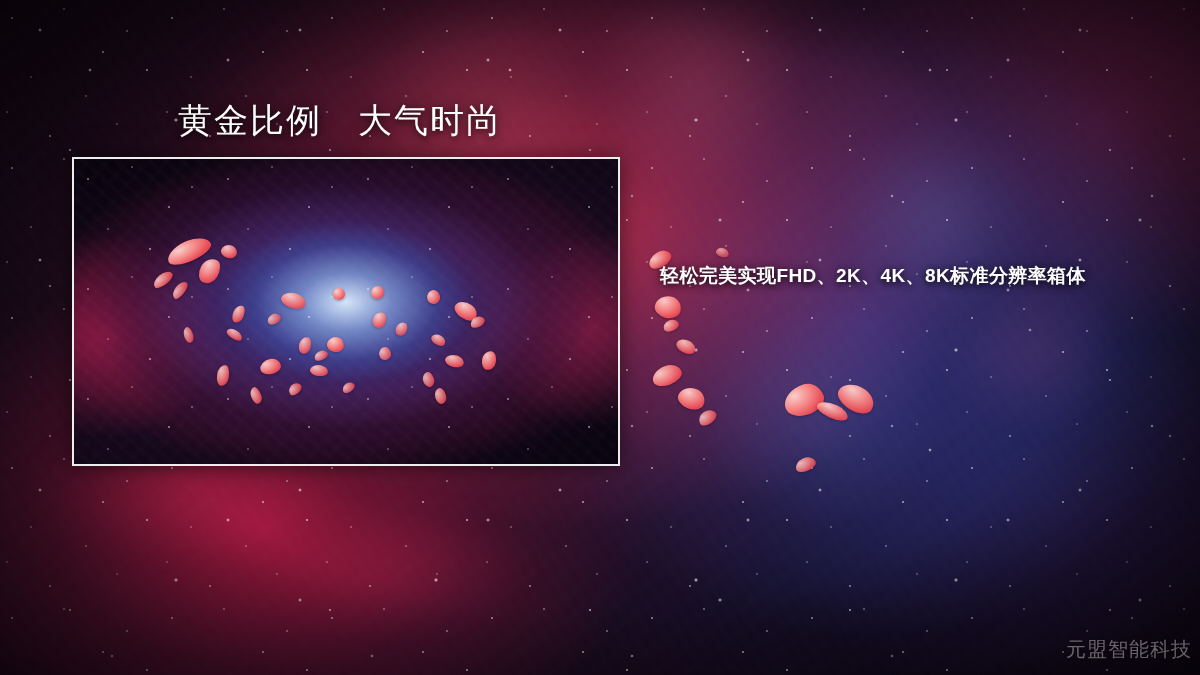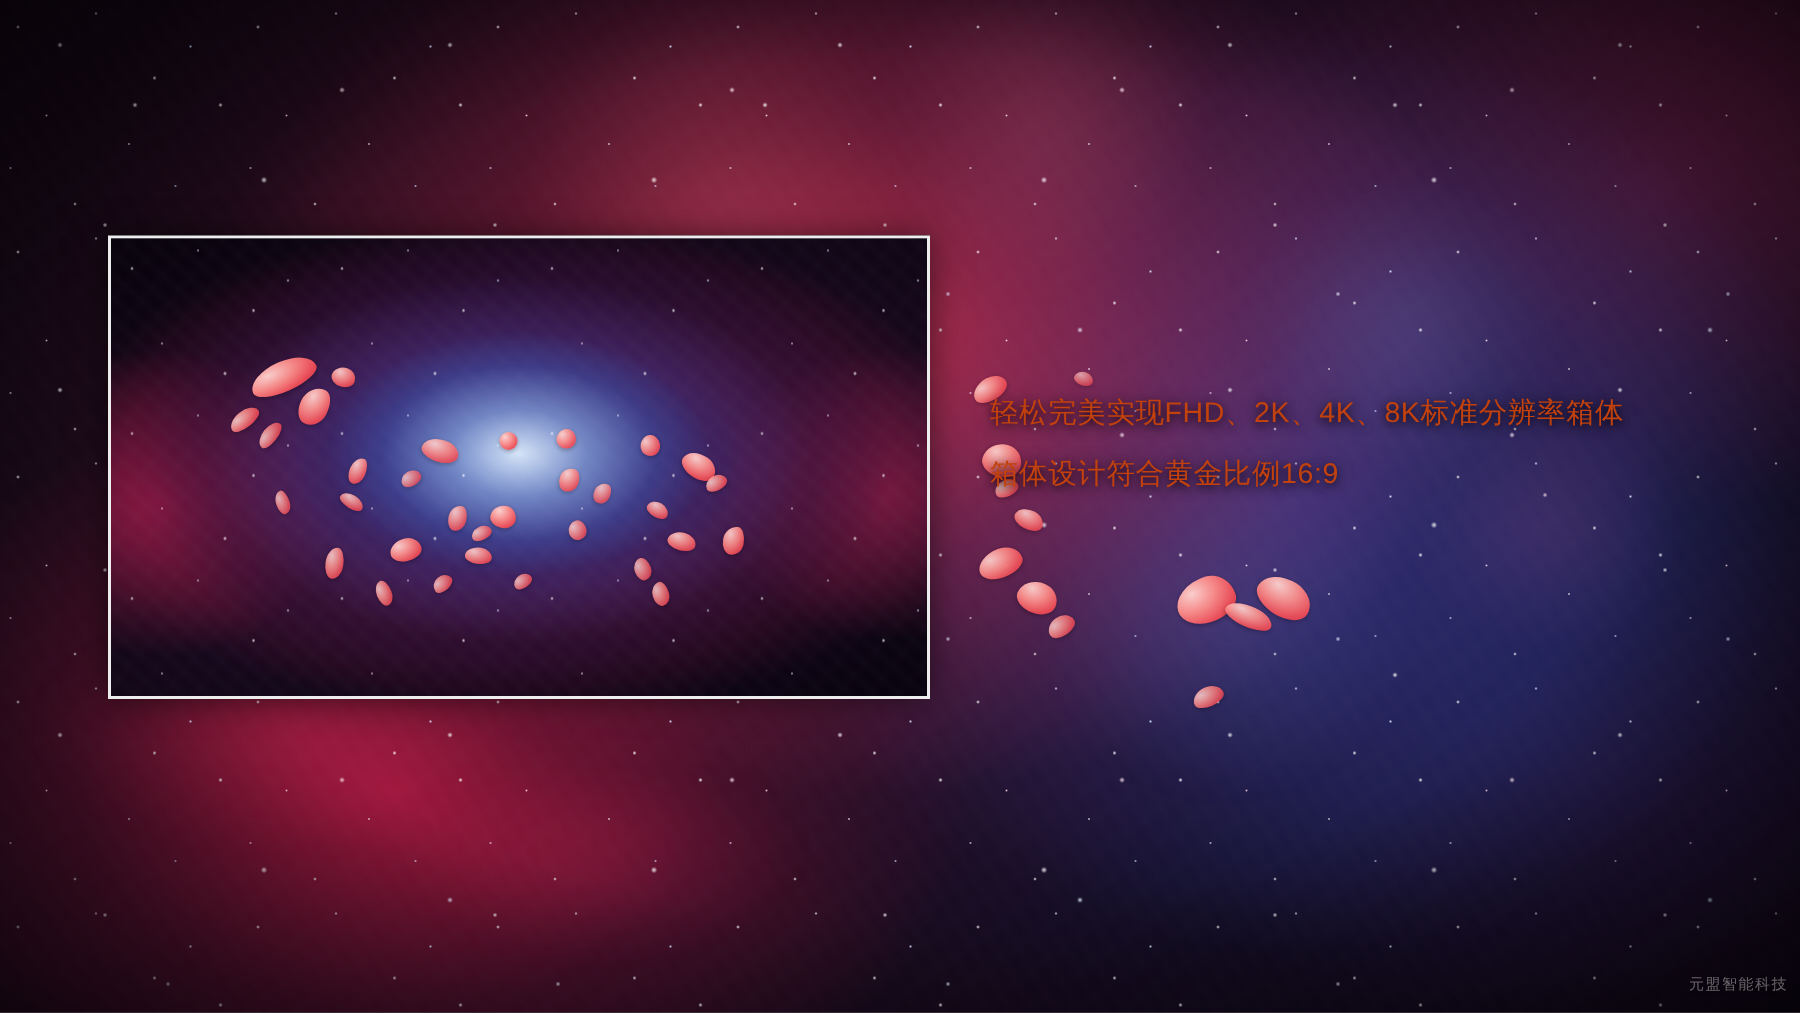--- a/index.html
+++ b/index.html
@@ -133,46 +133,48 @@
   
   .petal{
     position:absolute;
     background:radial-gradient(ellipse at 30% 28%, #ffd3d0 0%, #fb8f8c 38%, #ef4f58 72%, #cf2f44 100%);
     box-shadow:0 1px 3px rgba(0,0,0,.30);
   }
 
   
   #copy{position:absolute;left:660px;top:255px;width:490px;}
   #copy .line{
-    font-size:19px;line-height:41px;color:#c2410c;letter-spacing:.4px;
+    font-size:19px;line-height:41px;color:#ffffff;letter-spacing:.4px;
     text-shadow:0 2px 6px rgba(0,0,0,.72),0 0 12px rgba(0,0,0,.40);
     white-space:nowrap;
+    font-weight:bold;
   }
 
   
   #watermark{
     position:absolute;right:8px;bottom:12px;
-    font-size:10px;letter-spacing:1px;
+    font-size:20px;letter-spacing:1px;
     color:rgba(196,186,192,.52);
     text-shadow:0 1px 2px rgba(0,0,0,.6);
   }
 </style>
 </head>
 <body>
 
 <div id="slide">
 
   <div class="bg-layer bg-base"></div>
   <div class="bg-layer bg-filaments"></div>
   <div class="bg-layer bg-wisps"></div>
   <div class="stars s1"></div>
   <div class="stars s2"></div>
   <div class="stars s3"></div>
   <div class="bg-layer bg-vignette"></div>
 
+  <div id="title">黄金比例　大气时尚</div>
 
   <div id="frame">
     <div class="pic">
       <div class="pic-base"></div>
       <div class="pic-wisp"></div>
       <div class="pic-stars"></div>
       <div id="inner-petals">
           <div class="petal" style="left: 92px; top: 82px; width: 46px; height: 20px; border-radius: 50% / 60% 60% 40% 40%; transform: rotate(-24deg); opacity: 0.97;"></div>
           <div class="petal" style="left: 126px; top: 99px; width: 19px; height: 26px; border-radius: 60% 40% 55% 45% / 50% 55% 45% 50%; transform: rotate(28deg); opacity: 0.95;"></div>
           <div class="petal" style="left: 78px; top: 115px; width: 22px; height: 11px; border-radius: 50% / 60% 60% 40% 40%; transform: rotate(-38deg); opacity: 0.88;"></div>
@@ -219,18 +221,17 @@
       <div class="petal" style="left: 698px; top: 411px; width: 19px; height: 13px; border-radius: 50% / 60% 60% 40% 40%; transform: rotate(-34deg); opacity: 0.84;"></div>
       <div class="petal" style="left: 784px; top: 385px; width: 40px; height: 30px; border-radius: 60% 40% 52% 48% / 56% 58% 42% 44%; transform: rotate(-18deg); opacity: 0.97;"></div>
       <div class="petal" style="left: 816px; top: 404px; width: 33px; height: 14px; border-radius: 55% 45% 52% 48% / 58% 56% 44% 42%; transform: rotate(24deg); opacity: 0.93;"></div>
       <div class="petal" style="left: 837px; top: 386px; width: 38px; height: 25px; border-radius: 55% 45% 50% 50% / 58% 55% 45% 42%; transform: rotate(32deg); opacity: 0.95;"></div>
       <div class="petal" style="left: 795px; top: 458px; width: 21px; height: 13px; border-radius: 50% / 60% 60% 40% 40%; transform: rotate(-24deg); opacity: 0.86;"></div>
       <div class="petal" style="left: 716px; top: 248px; width: 13px; height: 9px; border-radius: 50% / 60% 60% 40% 40%; transform: rotate(18deg); opacity: 0.7;"></div>
     </div>
 
   <div id="copy">
     <div class="line">轻松完美实现FHD、2K、4K、8K标准分辨率箱体</div>
-    <div class="line">箱体设计符合黄金比例16:9</div>
   </div>
 
   <div id="watermark">元盟智能科技</div>
 
 </div>
 
 </body></html>

